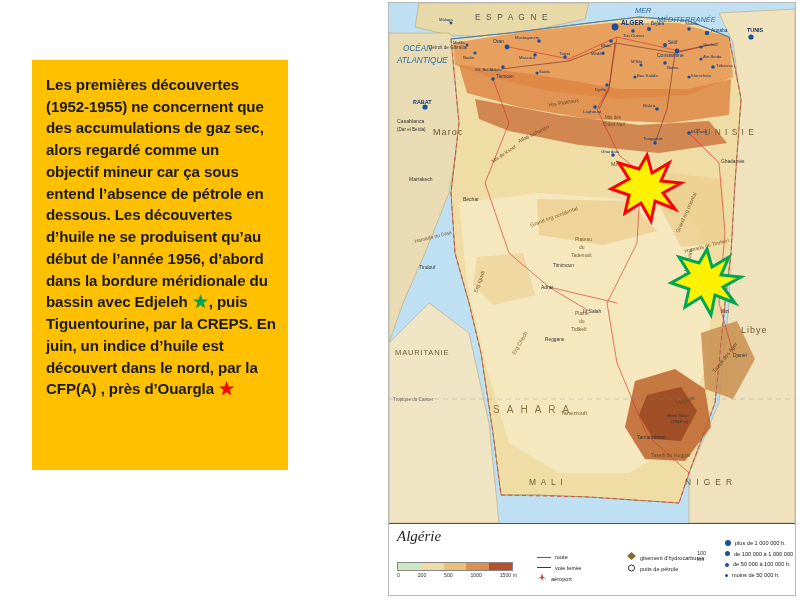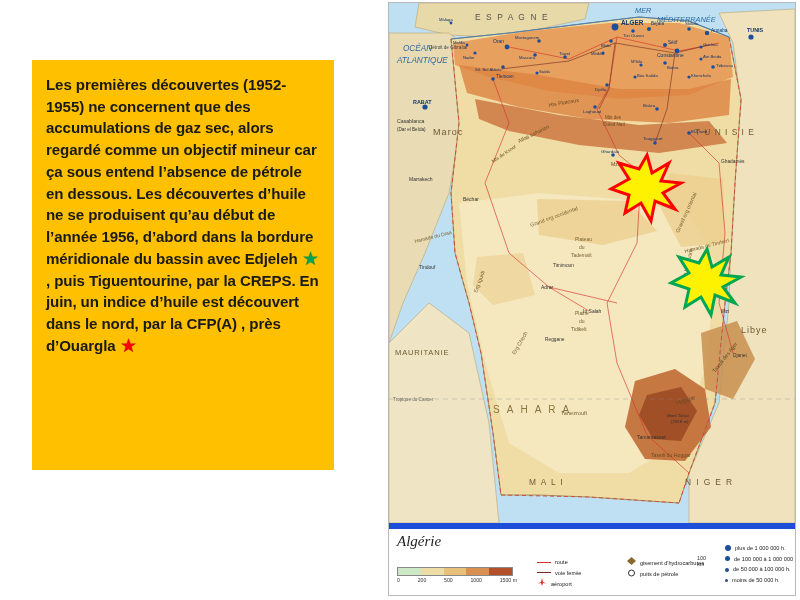--- a/index.html
+++ b/index.html
@@ -13,21 +13,21 @@
   #slide {
     position: relative;
     width: 800px; height: 600px;
     background: #ffffff;
   }
 
   
   #text-panel {
     position: absolute;
     left: 32px; top: 60px;
-    width: 302px; height: 410px;
+    width: 256px; height: 410px;
     background: #FFC000;
     padding: 14px 12px 10px 14px;
   }
   #text-body {
     font-size: 15.1px;
     line-height: 1.44;
     font-weight: bold;
     color: #1a1a1a;
     letter-spacing: -0.1px;
     white-space: pre-wrap;
@@ -54,21 +54,21 @@
     font-family: "Liberation Sans", sans-serif;
     fill: #333;
   }
 
   
   #legend {
     position: absolute;
     left: 0; bottom: 0;
     width: 406px; height: 72px;
     background: #ffffff;
-    border-top: 6px solid #1d4ed8;
+    border-top: 1px solid #1d4ed8;
   }
   #legend-title {
     position: absolute;
     left: 8px; top: 4px;
     font-family: "Liberation Serif", serif;
     font-style: italic;
     font-size: 15px;
     color: #222;
   }
   .scale-row { position: absolute; left: 8px; top: 38px; }

